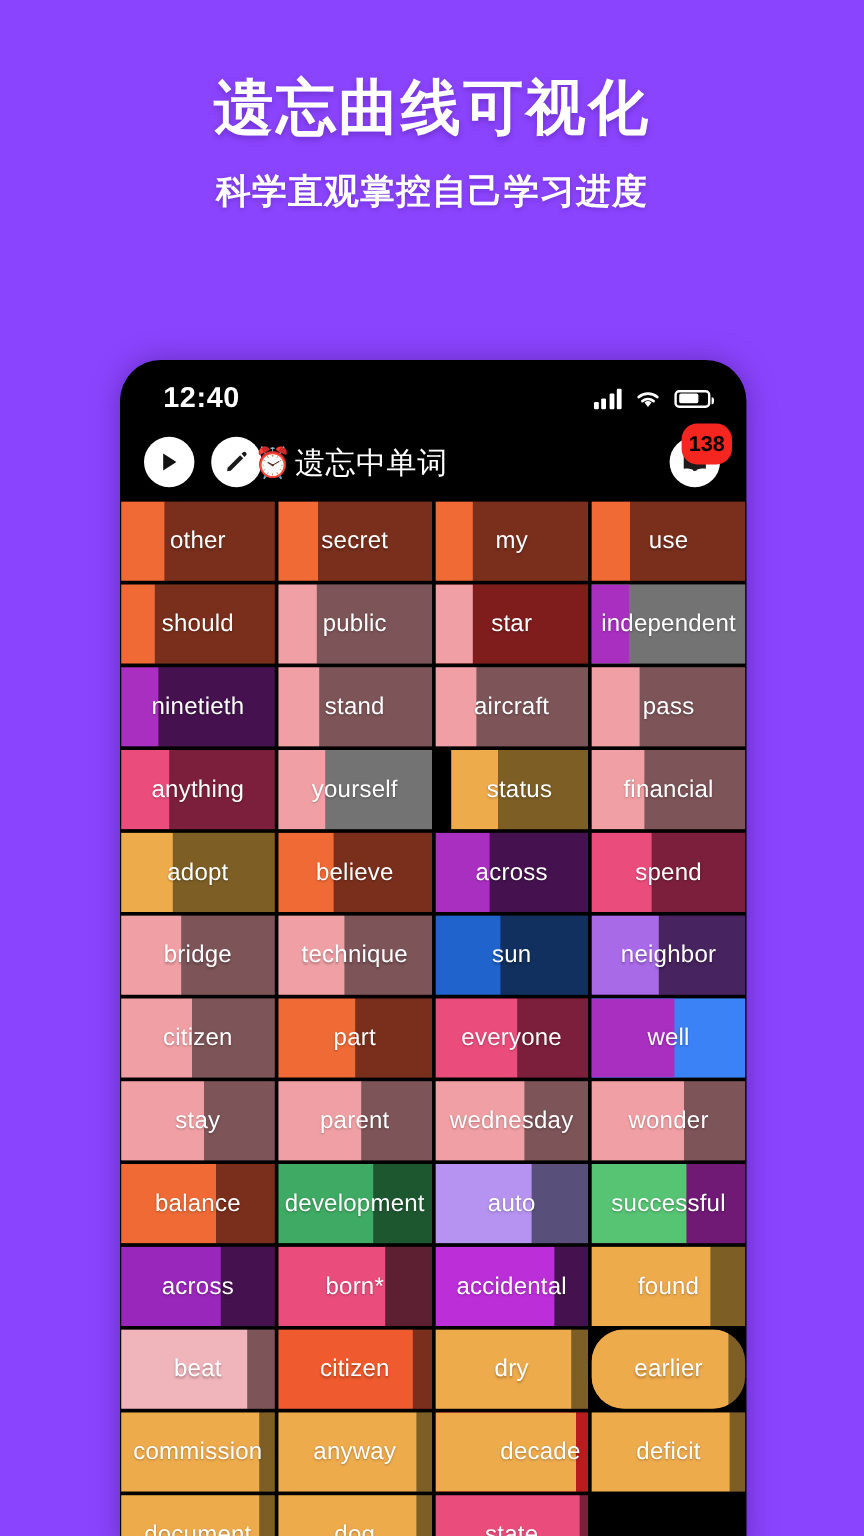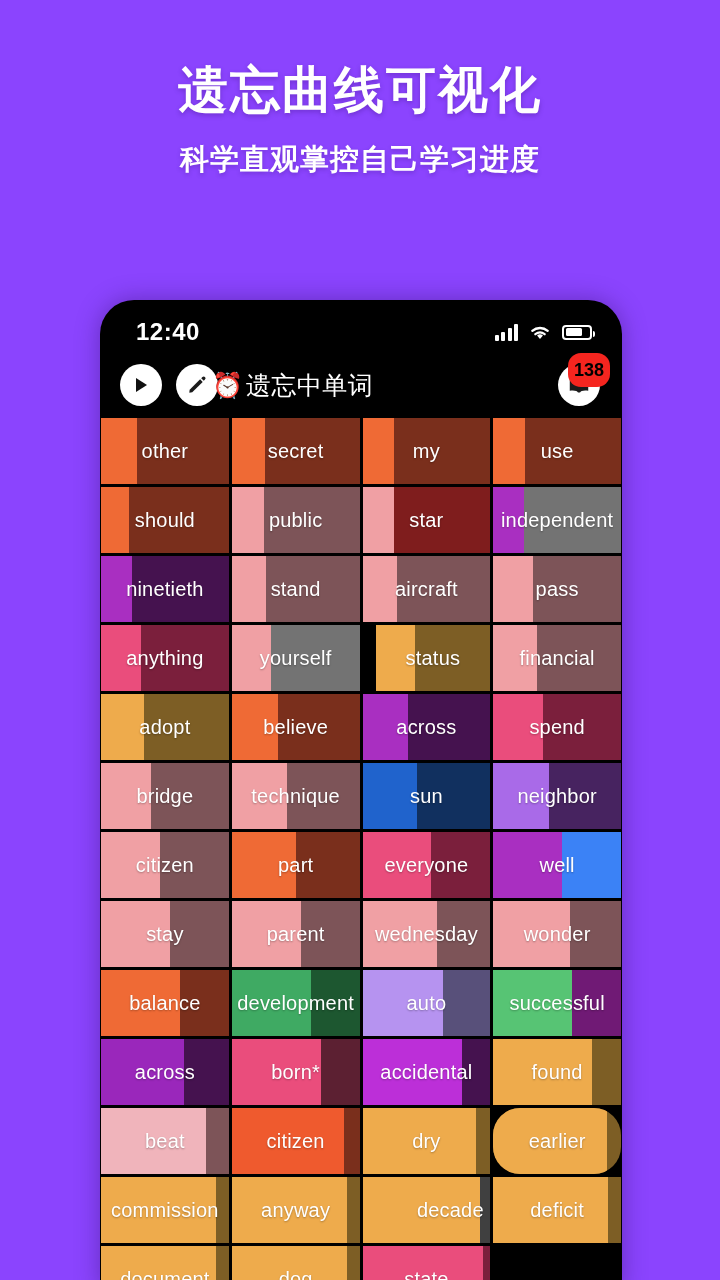--- a/index.html
+++ b/index.html
@@ -410,21 +410,21 @@
         <div class="label">earlier</div>
       </div>
       <div class="cell" style="background: rgb(125, 94, 37);">
         <div class="fill" style="width: 90%; background: rgb(238, 171, 76);"></div>
         <div class="label">commission</div>
       </div>
       <div class="cell" style="background: rgb(125, 94, 37);">
         <div class="fill" style="width: 90%; background: rgb(238, 171, 76);"></div>
         <div class="label">anyway</div>
       </div>
-      <div class="cell" style="background: #404040; padding-left: 48px;">
+      <div class="cell" style="background: #b91c1c; padding-left: 48px;">
         <div class="fill" style="width: 92%; background: rgb(238, 171, 76);"></div>
         <div class="label">decade</div>
       </div>
       <div class="cell" style="background: rgb(125, 94, 37);">
         <div class="fill" style="width: 90%; background: rgb(238, 171, 76);"></div>
         <div class="label">deficit</div>
       </div>
       <div class="cell" style="background: rgb(125, 94, 37);">
         <div class="fill" style="width: 90%; background: rgb(238, 171, 76);"></div>
         <div class="label">document</div>

